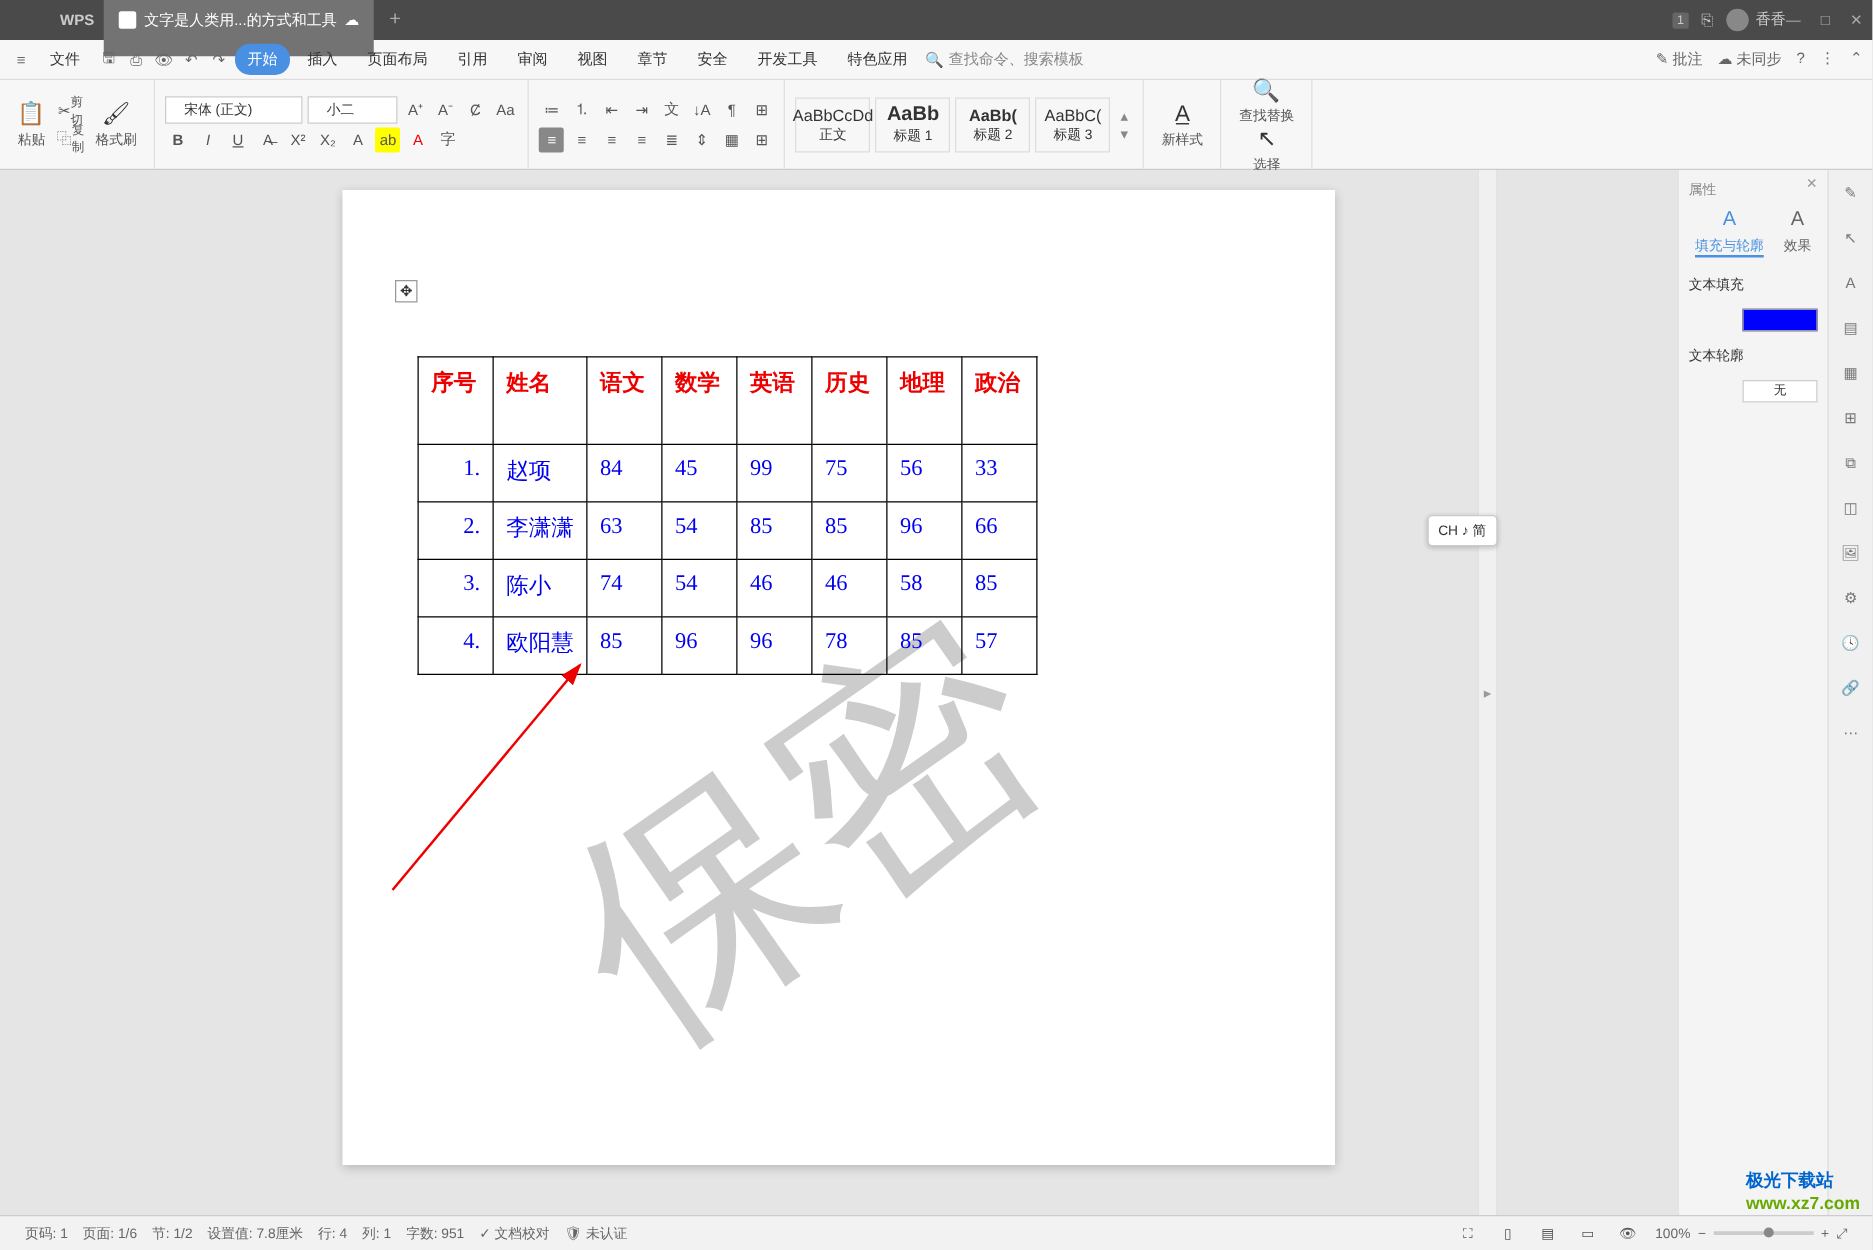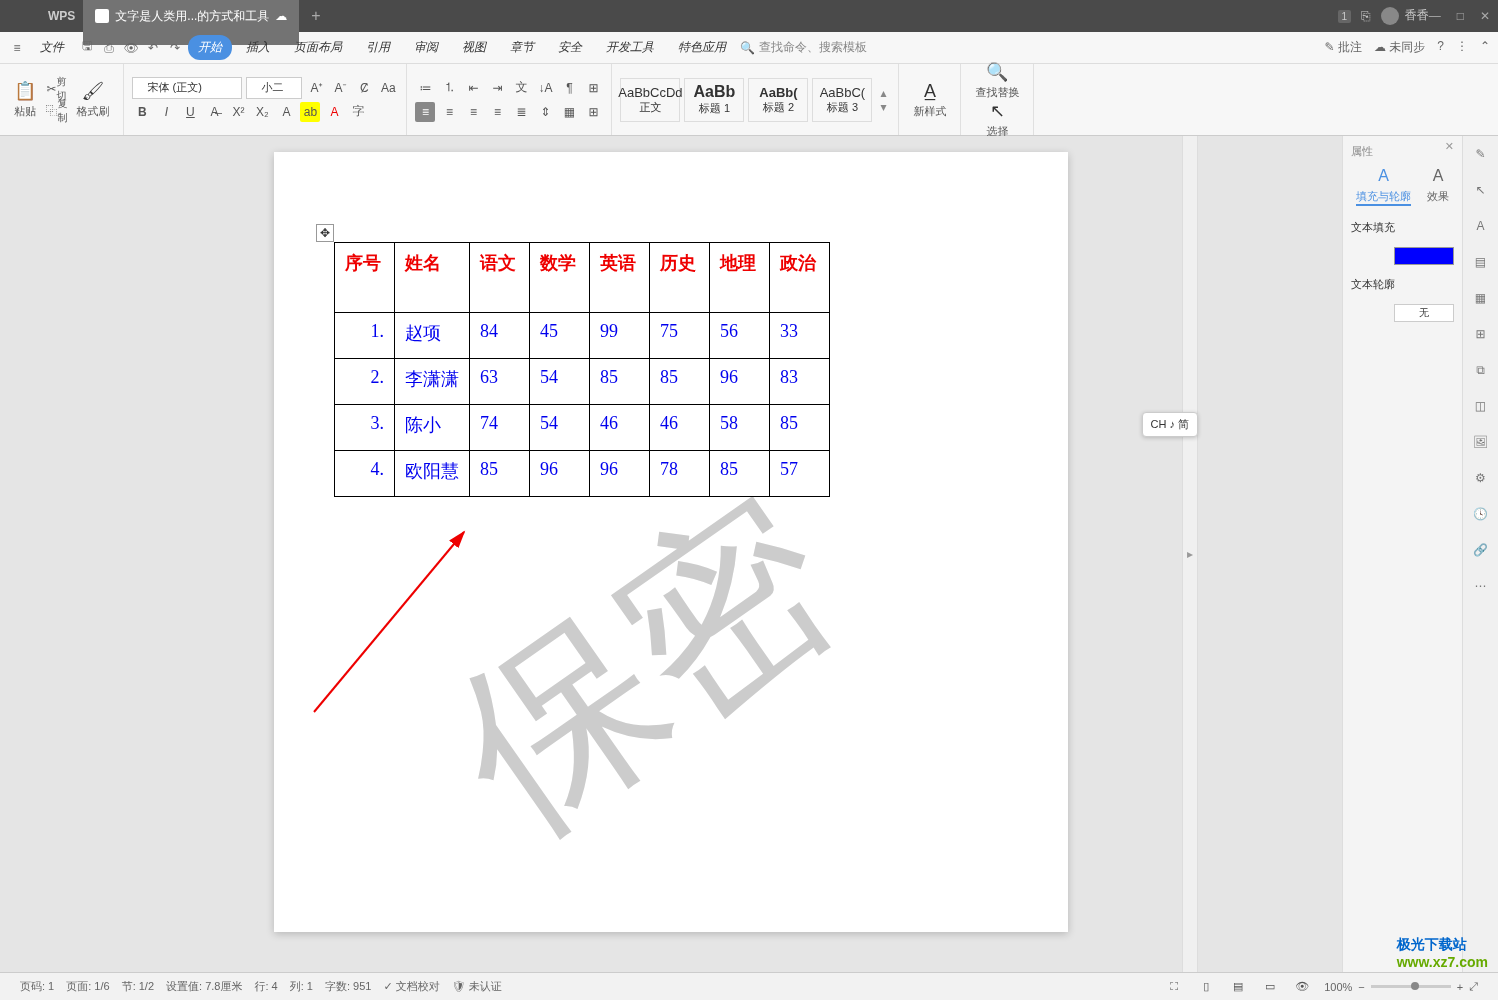--- a/index.html
+++ b/index.html
@@ -12,21 +12,21 @@
 .titlebar .tab-icon { width: 14px; height: 14px; background: #fff; border-radius: 2px; display: inline-block; }
 .titlebar .newtab { margin-left: 12px; color: #aaa; font-size: 16px; cursor: pointer; }
 .titlebar .spacer { flex: 1; }
 .titlebar .winctrl { display: flex; gap: 16px; color: #aaa; }
 .titlebar .user { display: flex; align-items: flex-start; gap: 6px; }
 .titlebar .avatar { width: 18px; height: 18px; background: #888; border-radius: 50%; }
 .titlebar .badge { background: #666; padding: 1px 4px; border-radius: 2px; font-size: 10px; }
 
 
 .menubar { height: 32px; background: #f7f7f7; display: flex; align-items: center; padding: 0 8px; border-bottom: 1px solid #ddd; gap: 4px; }
-.menubar .mitem { padding: 4px 10px; cursor: pointer; font-style: italic; }
+.menubar .mitem { padding: 4px 10px; cursor: pointer; }
 .menubar .mitem.active { background: #4a90e2; color: #fff; border-radius: 12px; }
 .menubar .ico { width: 18px; height: 18px; display: inline-flex; align-items: center; justify-content: center; color: #666; cursor: pointer; }
 .menubar .spacer { flex: 1; }
 .menubar .search { display: flex; align-items: center; gap: 4px; color: #888; }
 .menubar .rightctrl { display: flex; gap: 12px; align-items: flex-start; color: #666; }
 
 
 .ribbon { height: 72px; background: #f7f7f7; display: flex; align-items: stretch; border-bottom: 1px solid #ccc; }
 .rgroup { display: flex; flex-direction: column; justify-content: center; padding: 4px 8px; border-right: 1px solid #e0e0e0; }
 .rgroup .rrow { display: flex; align-items: center; gap: 4px; height: 24px; }
@@ -35,21 +35,21 @@
 .rbtn { width: 20px; height: 20px; display: inline-flex; align-items: center; justify-content: center; cursor: pointer; color: #555; border-radius: 2px; }
 .sel { height: 22px; border: 1px solid #ccc; background: #fff; padding: 0 14px; font-size: 11px; display: inline-flex; align-items: center; }
 .stylebox { width: 60px; height: 44px; border: 1px solid #ddd; display: flex; flex-direction: column; align-items: center; justify-content: center; font-size: 11px; cursor: pointer; }
 .stylebox .preview { font-size: 13px; color: #333; }
 
 
 .workspace { position: absolute; top: 136px; left: 0; right: 156px; bottom: 28px; background: #e5e5e5; overflow: auto; }
 .page { width: 794px; min-height: 780px; background: #fff; margin: 16px auto; box-shadow: 0 2px 8px rgba(0,0,0,0.2); position: relative; padding: 90px 60px; }
 
 
-.doc-table { border-collapse: collapse; position: relative; z-index: 2; }
+.doc-table { border-collapse: collapse; position: relative; z-index: 2; margin-top: 43px; }
 .doc-table td { border: 1px solid #000; padding: 8px 10px; font-family: "SimSun", serif; font-size: 18px; min-width: 60px; height: 46px; vertical-align: top; }
 .doc-table .hdr { color: #e00; font-weight: bold; }
 .doc-table .num { color: #00e; text-align: right; padding-right: 10px; }
 .doc-table .val { color: #00e; }
 .doc-table .tall { height: 70px; }
 .move-handle { position: absolute; top: 72px; left: 42px; width: 18px; height: 18px; border: 1px solid #999; background: #fff; display: flex; align-items: center; justify-content: center; font-size: 12px; cursor: move; }
 
 
 .watermark { position: absolute; top: 380px; left: 170px; font-size: 200px; color: #ccc; font-family: "KaiTi", serif; transform: rotate(-35deg); pointer-events: none; z-index: 1; }
 
@@ -160,21 +160,21 @@
       </div>
       <div class="rcol">
           <span style="font-size:18px">🖌</span>
           <span class="rlabel">格式刷</span>
         </div>
     </div>
   </div>
   <div class="rgroup">
     <div class="rrow">
       <span class="sel" style="width:110px">宋体 (正文)</span>
-      <span class="sel" style="width:56px">小二</span>
+      <span class="sel" style="width:72px">小二</span>
       <span class="rbtn">A⁺</span>
       <span class="rbtn">A⁻</span>
       <span class="rbtn">Ȼ</span>
       <span class="rbtn">Aa</span>
     </div>
     <div class="rrow">
       <span class="rbtn">
           <b>B</b>
         </span>
       <span class="rbtn">
@@ -282,21 +282,21 @@
             <td class="val">33</td>
           </tr>
       <tr>
             <td class="num">2.</td>
             <td class="val">李潇潇</td>
             <td class="val">63</td>
             <td class="val">54</td>
             <td class="val">85</td>
             <td class="val">85</td>
             <td class="val">96</td>
-            <td class="val">83</td>
+            <td class="val">66</td>
           </tr>
       <tr>
             <td class="num">3.</td>
             <td class="val">陈小</td>
             <td class="val">74</td>
             <td class="val">54</td>
             <td class="val">46</td>
             <td class="val">46</td>
             <td class="val">58</td>
             <td class="val">85</td>

